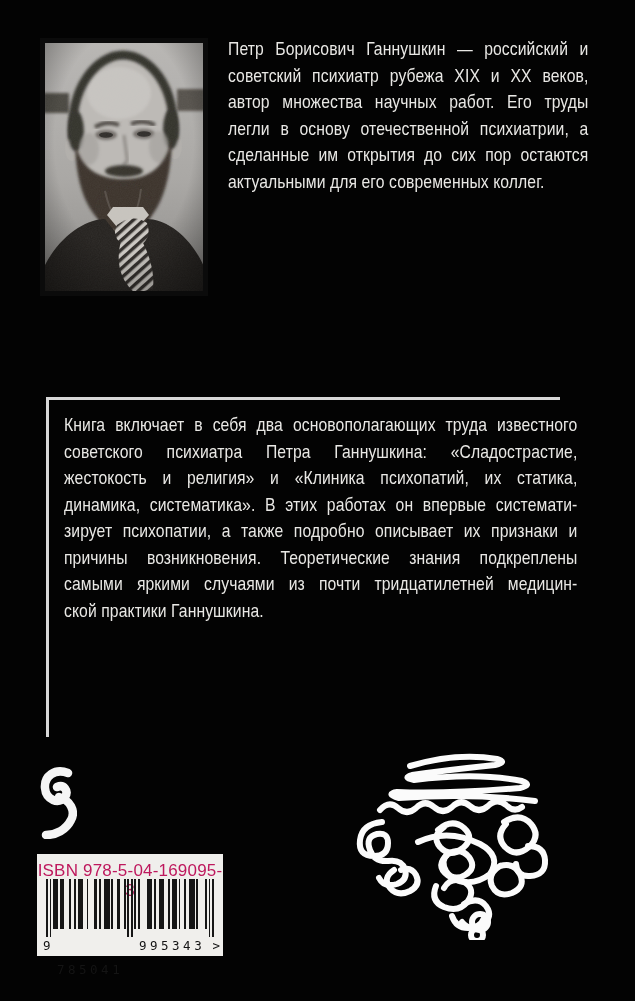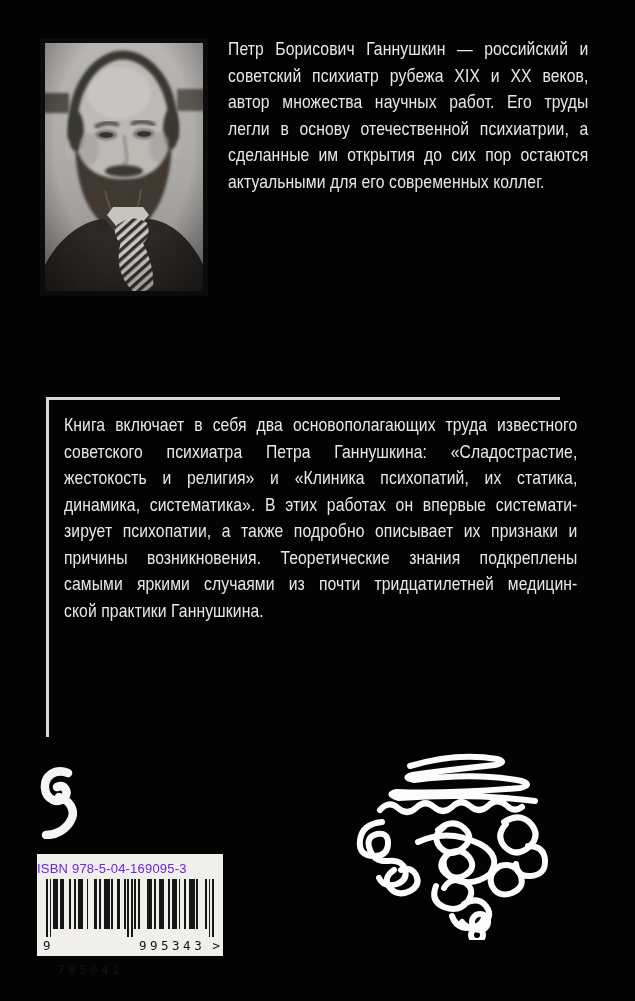--- a/index.html
+++ b/index.html
@@ -22,22 +22,22 @@
               color:#e9e8e5;font-size:18.5px;line-height:26.5px;letter-spacing:0.1px;}
   .annotation .line{height:26.5px;white-space:nowrap;}
   .jline{text-align:justify;text-align-last:justify;}
   
   .logo{position:absolute;left:37px;top:767px;width:40px;height:72px;}
   
   .brain{position:absolute;left:352px;top:746px;width:200px;height:194px;}
   
   .barcode-box{position:absolute;left:37px;top:854px;width:186px;height:102px;
                background:#f0efec;}
-  .isbn-label{position:absolute;top:7px;left:0;right:0;
-              color:#6d28d9;font-size:13px;letter-spacing:0.2px;}
+  .isbn-label{position:absolute;top:7px;left:0;right:0;text-align:center;
+              color:#be185d;font-size:17px;letter-spacing:0.2px;}
   #barcode-svg{position:absolute;top:25px;left:9px;}
   .bdigit{position:absolute;top:84px;color:#141414;
           font-family:"DejaVu Sans Mono",monospace;font-size:12.5px;}
   .b-prefix{left:6px;}
   .b-left{left:20px;letter-spacing:3.5px;margin-top:24px;}
   .b-right{left:102px;letter-spacing:3.5px;}
   .b-suffix{right:3px;}
 </style>
 </head>
 <body>

